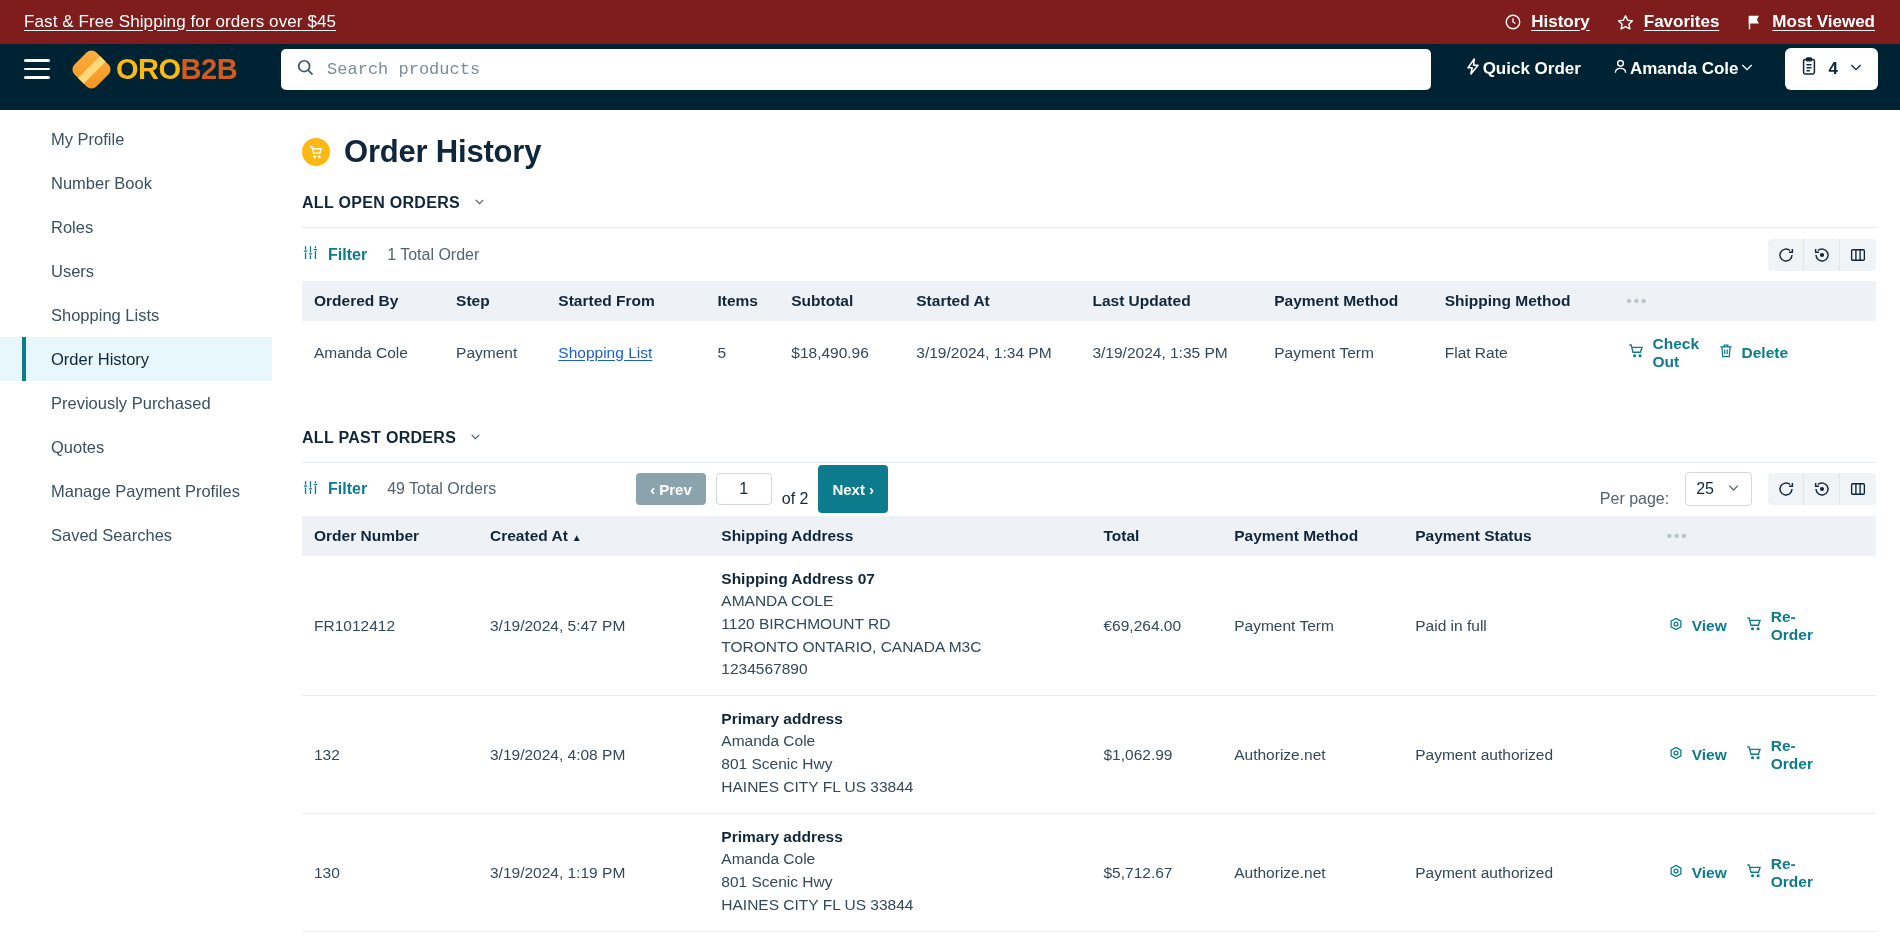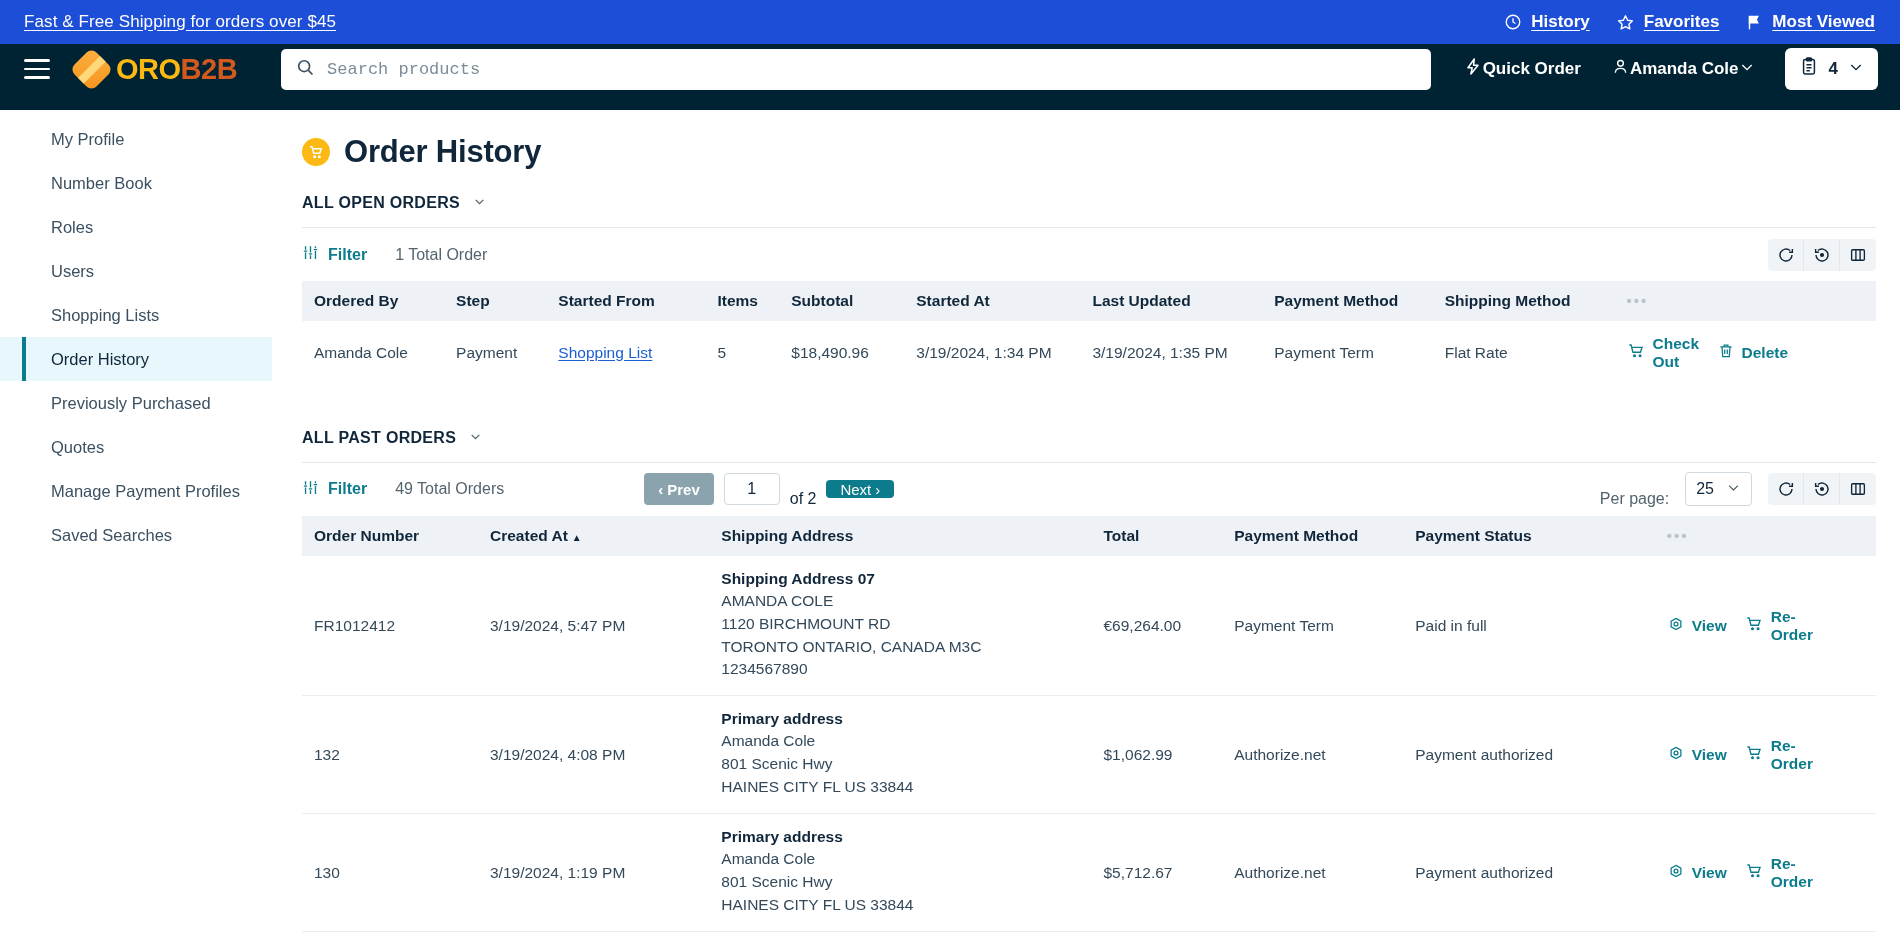--- a/index.html
+++ b/index.html
@@ -6,21 +6,21 @@
   html, body {
     width: 1900px; height: 943px;
     font-family: "Liberation Sans", sans-serif;
     background: #ffffff;
     overflow: hidden;
     color: #10263a;
   }
 
   
   .topbar {
-    height: 44px; background: #1d4ed8; color: #ffffff;
+    height: 44px; background: #7f1d1d; color: #ffffff;
     display: flex; align-items: center; justify-content: space-between;
     padding: 0 25px 0 24px;
   }
   .topbar-left a {
     color: #ffffff; font-size: 17px; text-decoration: underline;
     text-underline-offset: 3px; letter-spacing: .1px;
   }
   .topbar-right { display: flex; align-items: center; gap: 26px; }
   .toplink {
     display: flex; align-items: center; gap: 9px;
@@ -100,21 +100,21 @@
     font-size: 16px; font-weight: 700; color: #10263a; letter-spacing: .3px;
     padding-bottom: 15px; cursor: pointer;
   }
 
   .toolbar {
     border-top: 1px solid #e3e8ec;
     height: 54px; display: flex; align-items: center; gap: 0;
   }
   .filter-btn {
     display: flex; align-items: center; gap: 9px; color: #0c7c8c;
-    font-size: 16px; font-weight: 700; cursor: pointer; margin-right: 28px;
+    font-size: 16px; font-weight: 700; cursor: pointer; margin-right: 20px;
   }
   .total-count { font-size: 16px; color: #53646f; }
 
   .toolbar-right { margin-left: auto; display: flex; align-items: center; gap: 16px; }
   .icon-group {
     display: flex; background: #f1f4f7; border-radius: 4px; overflow: hidden;
   }
   .icon-btn {
     width: 36px; height: 32px; display: flex; align-items: center; justify-content: center;
     cursor: pointer; border-right: 1px solid #e1e7ec;
@@ -122,22 +122,22 @@
   .icon-btn:last-child { border-right: none; }
 
   
   .pager { display: flex; align-items: center; gap: 10px; margin-left: 140px; }
   .btn-prev {
     background: #8aa3ad; color: #fff; border-radius: 4px; height: 32px;
     display: flex; align-items: center; padding: 0 14px; font-size: 15px; font-weight: 700;
     cursor: pointer; gap: 4px;
   }
   .btn-next {
-    background: #0c7c8c; color: #fff; border-radius: 4px; height: 18px;
-    display: flex; align-items: center; padding: 0 14px; font-size: 15px; font-weight: 400;
+    background: #0c7c8c; color: #fff; border-radius: 4px; height: 48px;
+    display: flex; align-items: center; padding: 0 14px; font-size: 15px; font-weight: 700;
     cursor: pointer; gap: 4px;
   }
   .page-input {
     width: 56px; height: 32px; border: 1px solid #cfd8de; border-radius: 4px;
     text-align: center; font-size: 16px; color: #10263a; outline: none;
     font-family: "Liberation Sans", sans-serif;
   }
   .of-label { font-size: 16px; color: #10263a; margin-top: 20px; }
   .perpage-label { font-size: 16px; color: #53646f; margin-top: 20px; }
   .perpage-select {

